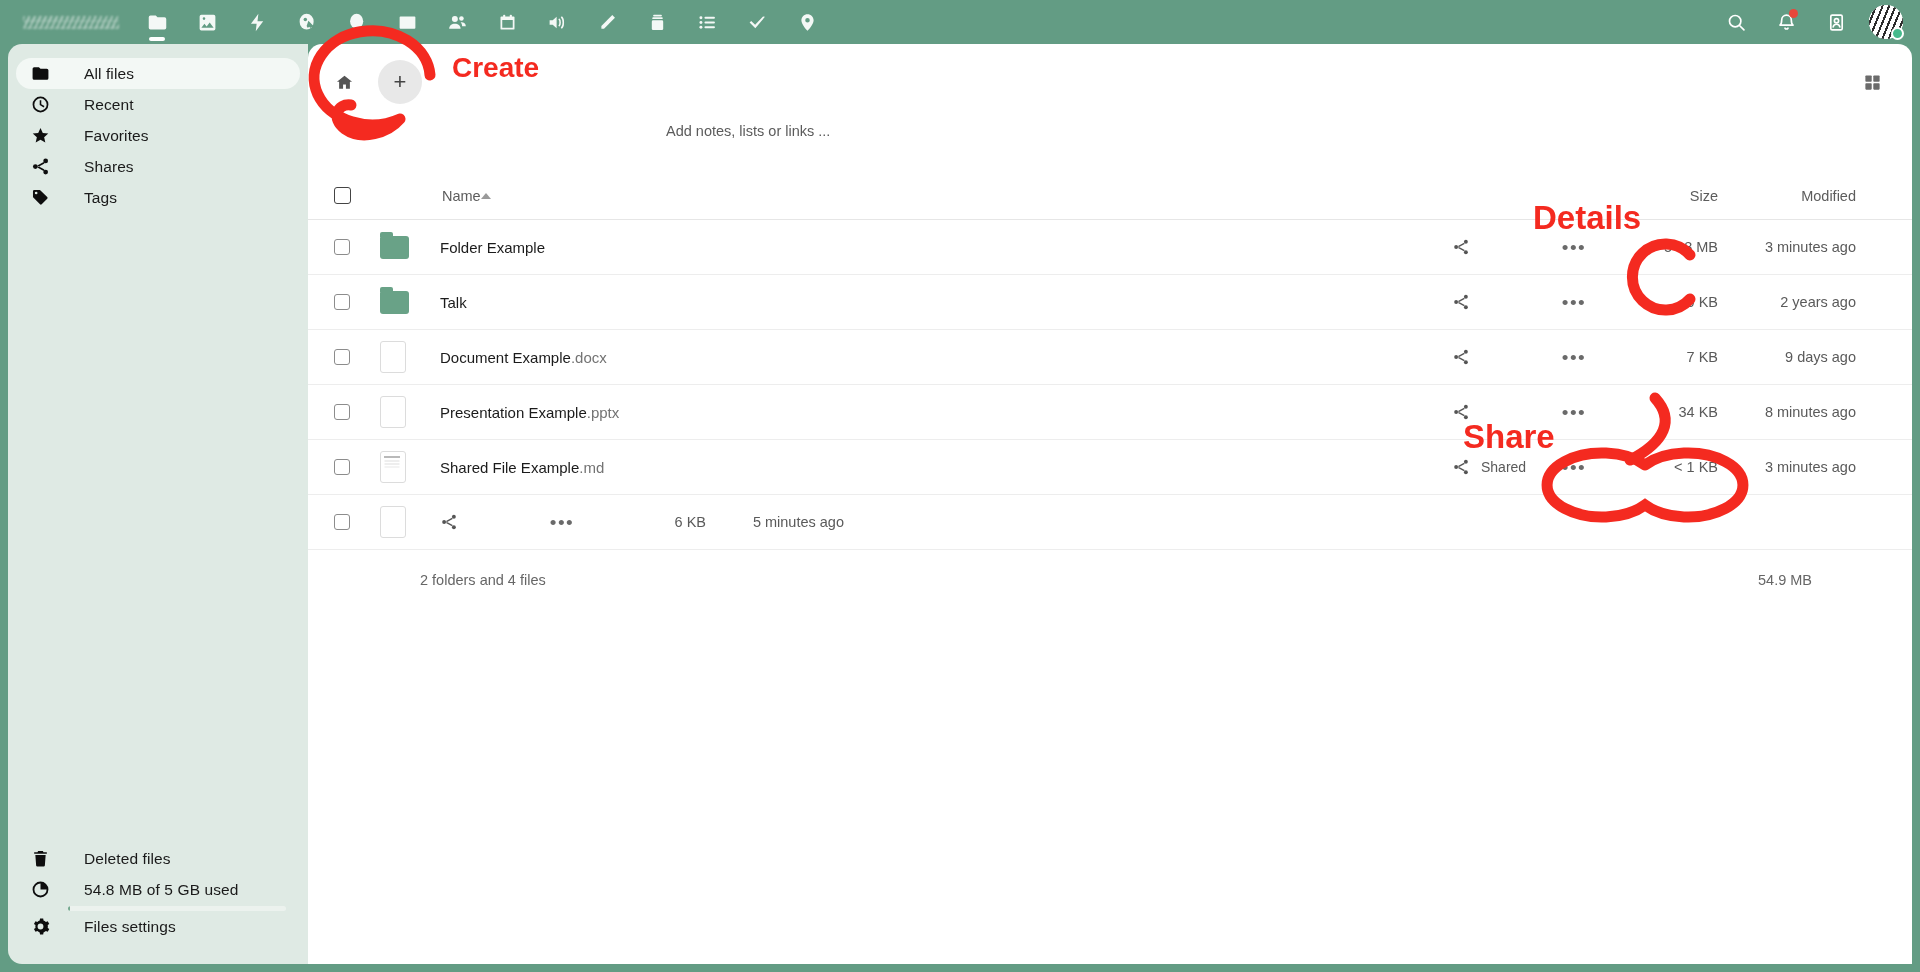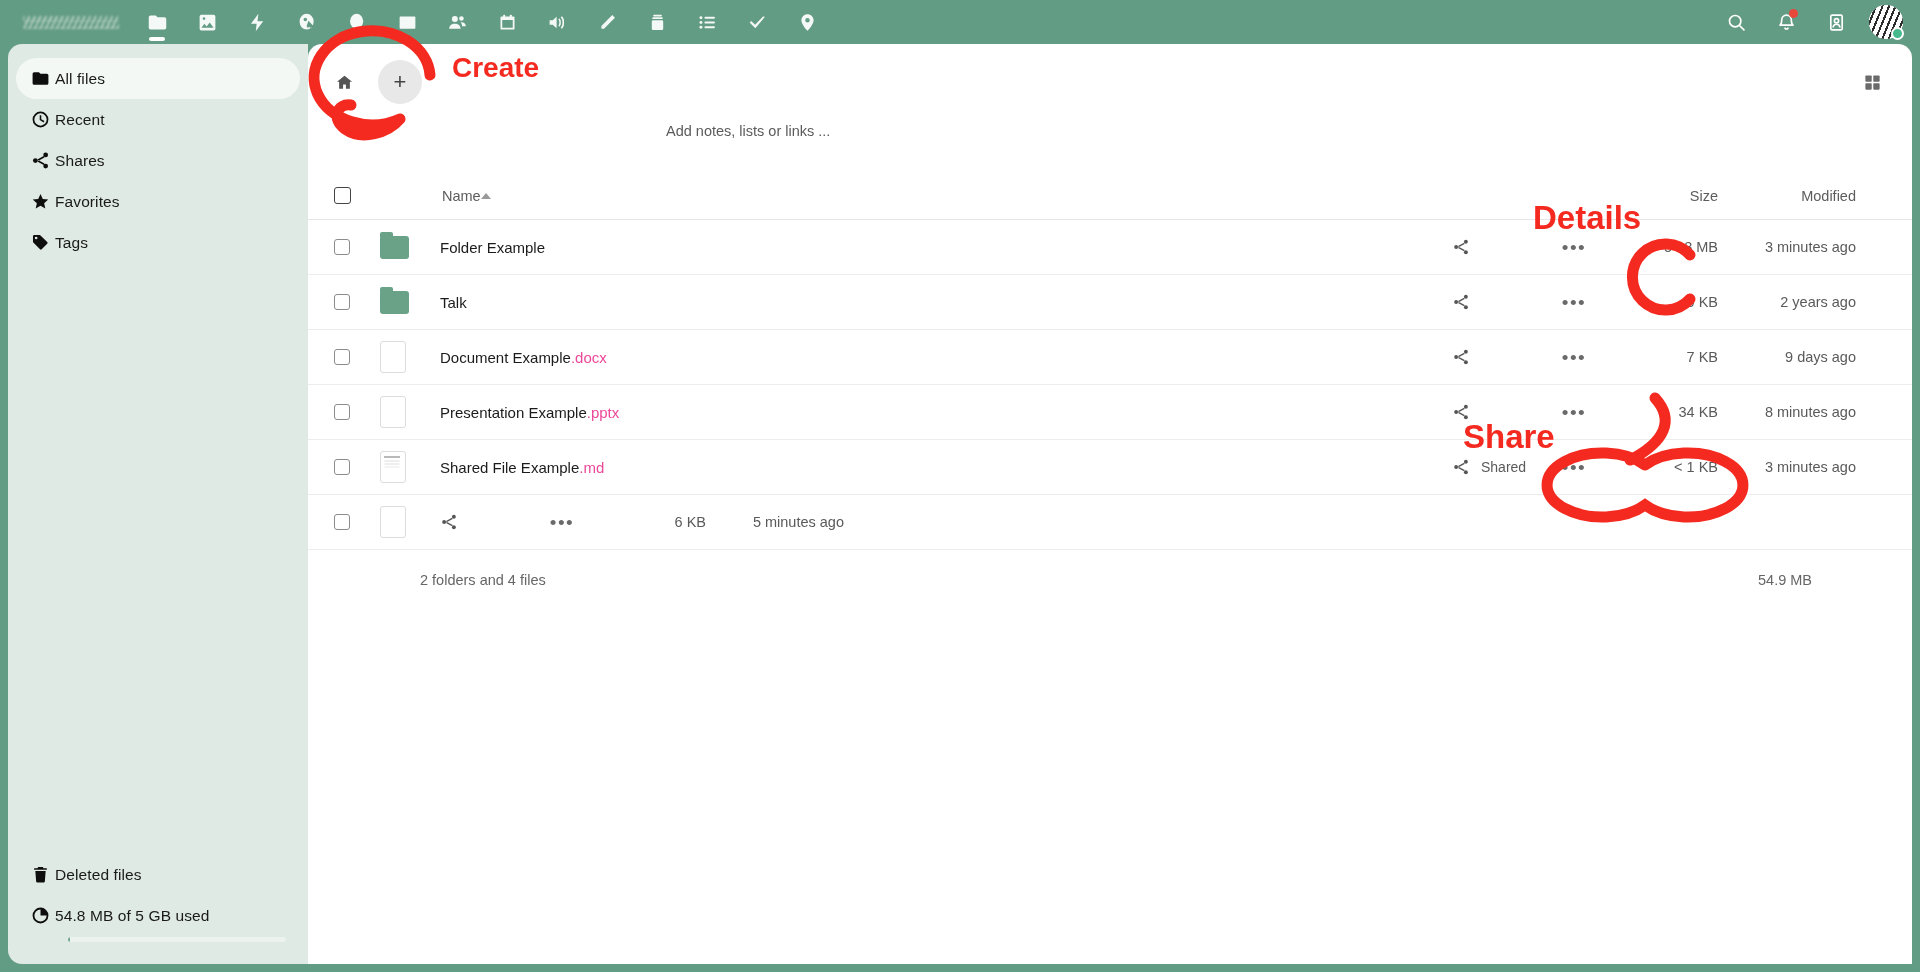--- a/index.html
+++ b/index.html
@@ -93,23 +93,23 @@
     position: absolute; top: 44px; left: 8px;
     width: 300px; height: 920px;
     background: #dfeae4;
     border-radius: 14px 0 0 14px;
     padding-top: 10px;
     display: flex; flex-direction: column;
     z-index: 20;
   }
   .nav-list { padding: 4px 8px 0 8px; }
   .nav-item {
-    height: 41px; display: flex; align-items: center;
+    height: 31px; display: flex; align-items: center;
     padding: 0 14px; border-radius: 24px;
-    cursor: pointer; gap: 4px;
+    cursor: pointer; gap: 33px;
   }
   .nav-item.active { background: #f3f8f5; }
   .nav-item .ic { width: 21px; display:flex; align-items:center; justify-content:center; }
   .nav-item .ic svg { width: 19px; height: 19px; fill: #0e0e0e; }
   .nav-label { font-size: 15.5px; color: #1a1a1a; letter-spacing: .1px; }
   .sidebar-bottom { margin-top: auto; padding: 0 8px 22px 8px; }
   .quota-bar {
     height: 5px; background: #ecf2ee; border-radius: 3px;
     margin: 1px 14px 0 52px; position: relative; overflow: hidden;
   }
@@ -180,21 +180,21 @@
   .file-ic {
     width: 26px; height: 32px; border: 1px solid #dcdcdc; border-radius: 3px;
     background: #fff; position: relative; overflow:hidden;
   }
   .file-ic.md::after{
     content:""; position:absolute; top:4px; left:3px; right:5px; height:2px;
     background:#b9b9b9;
     box-shadow: 0 4px 0 -0.5px #dedede, 0 7px 0 -0.5px #dedede, 0 10px 0 -0.5px #e8e8e8;
   }
   .name-cell { flex: 1 1 auto; font-size: 15px; color: #1b1b1b; padding-left: 6px; cursor: pointer;}
-  .name-cell .ext { color: #ec4899; }
+  .name-cell .ext { color: #737373; }
   .frow.head .name-cell { color: #5c5c5c; font-size: 14.5px; padding-left: 8px; display:flex; align-items:center; }
   .sort-arrow { width:0;height:0;border-left:5px solid transparent;border-right:5px solid transparent;border-bottom:6px solid #9a9a9a; }
   .share-cell { width: 92px; display: flex; align-items: center; justify-content: flex-start; }
   .share-btn {
     display:flex; align-items:center; gap:11px; cursor:pointer;
     padding: 5px 6px; border-radius: 18px;
   }
   .share-btn svg { width: 18px; height: 18px; fill: #555; }
   .share-label { font-size: 14px; color: #5a5a5a; }
   .menu-cell { width: 72px; display:flex; align-items:center; justify-content:center; }
@@ -363,39 +363,39 @@
         <span class="ic">
           <svg viewBox="0 0 24 24">
               <path d="M12 2a10 10 0 1 0 0 20 10 10 0 0 0 0-20zm0 2.2a7.8 7.8 0 1 1 0 15.6 7.8 7.8 0 0 1 0-15.6zm-1 2.3v6.2l5 3 1-1.7-4-2.4V6.5h-2z"></path>
             </svg>
         </span>
         <span class="nav-label">Recent</span>
       </div>
       <div class="nav-item">
         <span class="ic">
           <svg viewBox="0 0 24 24">
+              <path d="M12 2.5l2.9 6.3 6.9.7-5.2 4.6 1.5 6.8L12 17.3l-6.1 3.6 1.5-6.8L2.2 9.5l6.9-.7L12 2.5z"></path>
+            </svg>
+        </span>
+        <span class="nav-label">Favorites</span>
+      </div>
+      <div class="nav-item">
+        <span class="ic">
+          <svg viewBox="0 0 24 24">
               <circle cx="18.5" cy="5" r="3"></circle>
               <circle cx="5.5" cy="12" r="3"></circle>
               <circle cx="18.5" cy="19" r="3"></circle>
               <path d="M8 10.6l8-4.4 1 1.9-8 4.4zM8 13.4l8 4.4 1-1.9-8-4.4z"></path>
             </svg>
         </span>
         <span class="nav-label">Shares</span>
       </div>
       <div class="nav-item">
         <span class="ic">
           <svg viewBox="0 0 24 24">
-              <path d="M12 2.5l2.9 6.3 6.9.7-5.2 4.6 1.5 6.8L12 17.3l-6.1 3.6 1.5-6.8L2.2 9.5l6.9-.7L12 2.5z"></path>
-            </svg>
-        </span>
-        <span class="nav-label">Favorites</span>
-      </div>
-      <div class="nav-item">
-        <span class="ic">
-          <svg viewBox="0 0 24 24">
               <path d="M11 2.5H4a1.5 1.5 0 0 0-1.5 1.5v7c0 .4.2.8.4 1.1l8.5 8.5c.6.6 1.5.6 2.1 0l7-7c.6-.6.6-1.5 0-2.1l-8.5-8.5a1.5 1.5 0 0 0-1-.5zM6.5 8a1.7 1.7 0 1 1 0-3.4A1.7 1.7 0 0 1 6.5 8z"></path>
             </svg>
         </span>
         <span class="nav-label">Tags</span>
       </div>
     </div>
 
     <div class="sidebar-bottom">
       <div class="nav-item">
         <span class="ic">
@@ -408,20 +408,28 @@
       <div class="nav-item">
         <span class="ic">
           <svg viewBox="0 0 24 24">
               <path d="M12 2a10 10 0 1 0 0 20 10 10 0 0 0 0-20zm0 2.3v7.7h7.7A7.7 7.7 0 0 1 12 19.7 7.7 7.7 0 0 1 12 4.3z"></path>
             </svg>
         </span>
         <span class="nav-label">54.8 MB of 5 GB used</span>
       </div>
       <div class="quota-bar">
         <div class="quota-fill" id="quota-fill" style="width: 1%;"></div>
+      </div>
+      <div class="nav-item">
+        <span class="ic">
+          <svg viewBox="0 0 24 24">
+              <path d="M12 8.3a3.7 3.7 0 1 0 0 7.4 3.7 3.7 0 0 0 0-7.4zm9.3 3.7c0 .6-.1 1.2-.2 1.8l2 1.5-2 3.4-2.3-.9c-.9.8-1.9 1.3-3 1.7l-.4 2.5h-4l-.4-2.5c-1.1-.4-2.1-1-3-1.7l-2.3.9-2-3.4 2-1.5a9 9 0 0 1 0-3.6l-2-1.5 2-3.4 2.3.9c.9-.8 1.9-1.3 3-1.7l.4-2.5h4l.4 2.5c1.1.4 2.1 1 3 1.7l2.3-.9 2 3.4-2 1.5c.1.6.2 1.2.2 1.8z"></path>
+            </svg>
+        </span>
+        <span class="nav-label">Files settings</span>
       </div>
     </div>
   </div>
 
   <div class="content">
     <div class="header-row">
       <div class="home-btn">
         <svg viewBox="0 0 24 24">
             <path d="M12 3.5L2.5 11h2.7v9h5v-5.5h3.6V20h5v-9h2.7L12 3.5z"></path>
           </svg>

